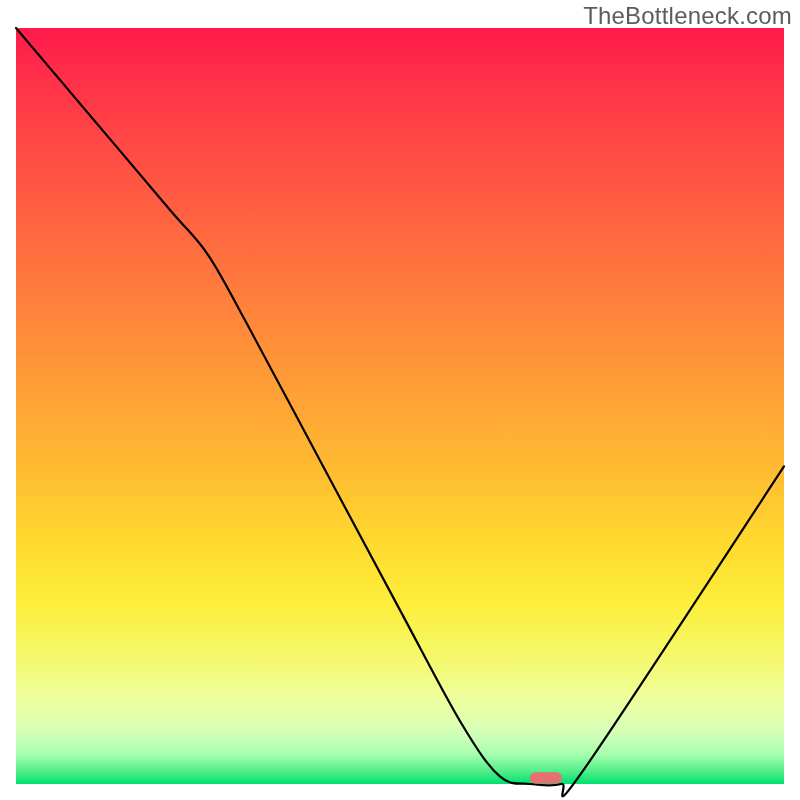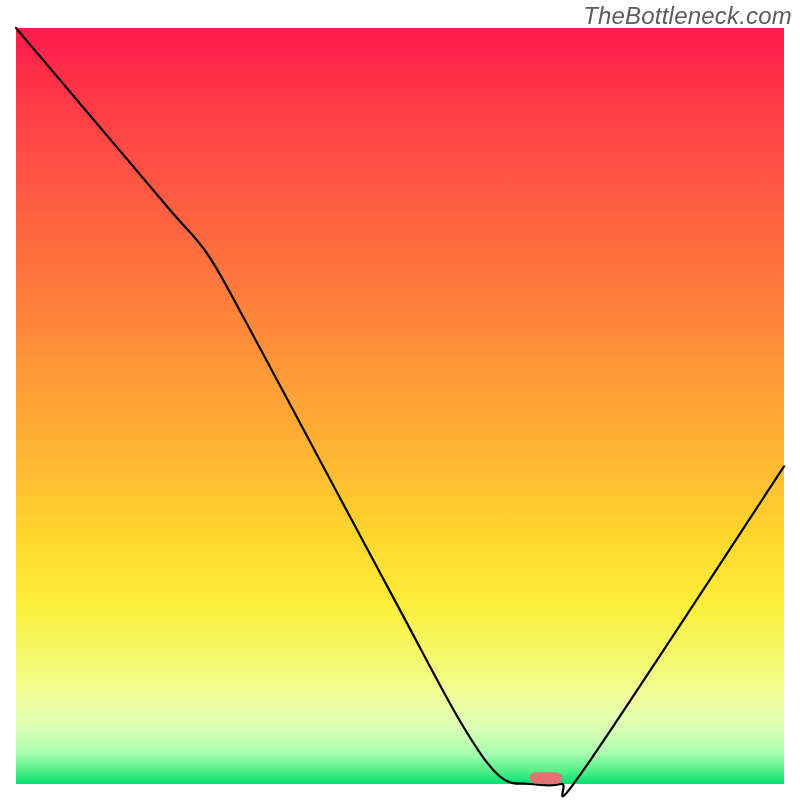--- a/index.html
+++ b/index.html
@@ -7,21 +7,20 @@
     padding: 0;
     width: 800px;
     height: 800px;
     overflow: hidden;
     background: #ffffff;
   }
   .frame {
     position: relative;
     width: 800px;
     height: 728px;
-    font-style: italic;
   }
   .plot-area {
     position: absolute;
     left: 16px;
     top: 28px;
     width: 768px;
     height: 756px;
     box-sizing: border-box;
   }
   .gradient-bg {

